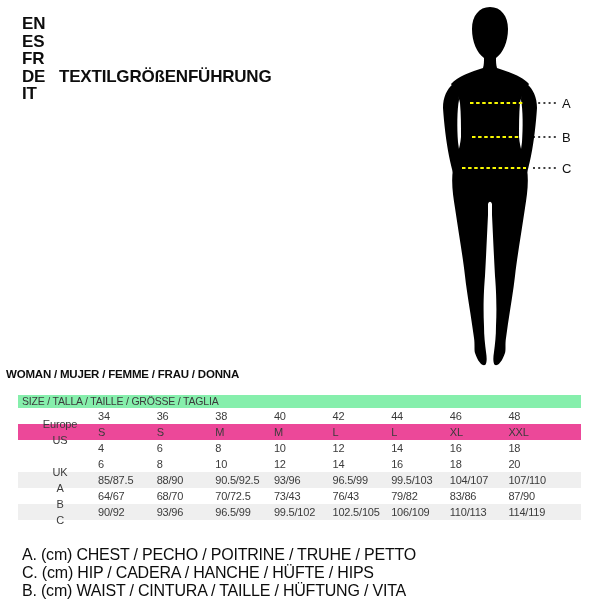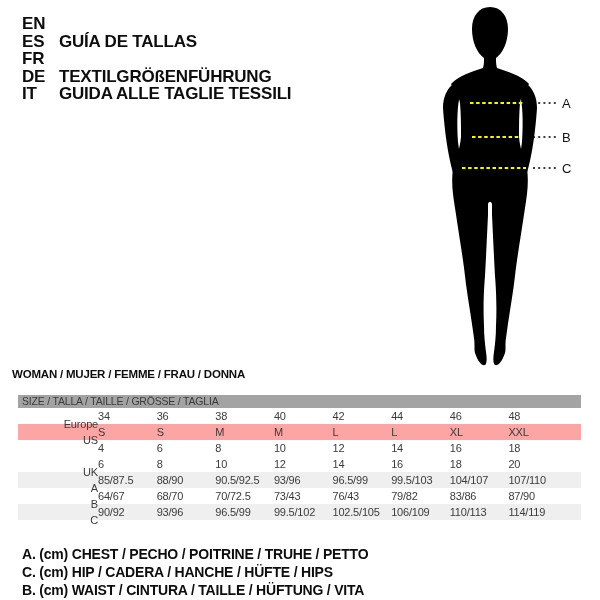--- a/index.html
+++ b/index.html
@@ -15,57 +15,55 @@
   .lang-code{width:37px;flex:0 0 37px;}
   
   .figure{position:absolute;left:410px;top:0;width:182px;height:372px;}
   .figure svg{display:block;width:182px;height:372px;}
   .sil{fill:#000;}
   .mline{stroke-width:2;fill:none;}
   .leader{stroke:#000;stroke-width:1.6;fill:none;}
   .marker-txt{font-family:"Liberation Sans","DejaVu Sans",sans-serif;
     font-size:13px;fill:#111;}
   
-  .section-title{position:absolute;left:12px;top:368px;font-size:11.5px;
+  .section-title{position:absolute;left:6px;top:368px;font-size:11.5px;
     font-weight:bold;color:#0d0d0d;letter-spacing:-0.2px;}
   
   .size-table{position:absolute;left:18px;top:395px;width:563px;
     font-size:11px;color:#3b3b3b;letter-spacing:-0.2px;}
   .t-header{height:13px;line-height:13px;font-size:10.5px;padding-left:4px;
     color:#3b3b3b;}
   .t-row{display:flex;height:16px;line-height:16px;align-items:center;
     padding-right:14px;box-sizing:border-box;}
-  .t-label{flex:0 0 76px;padding-left:4px;text-align:right;margin-top:16px;}
+  .t-label{flex:0 0 76px;padding-left:4px;text-align:center;margin-top:16px;}
   .t-cell{flex:1;text-align:left;}
   
   .legend{position:absolute;left:22px;top:546px;}
-  .legend-line{font-size:14px;font-weight:bold;color:#0d0d0d;
+  .legend-line{font-size:16px;font-weight:normal;color:#0d0d0d;
     line-height:17.8px;letter-spacing:-0.2px;}
 </style>
 </head>
 <body>
 
 <div class="lang-block" id="lang-block">
     <div class="lang-row">
       <div class="lang-code">EN</div>
     </div>
     <div class="lang-row">
       <div class="lang-code">ES</div>
-      <div class="lang-title">GUÍA DE TALLAS</div>
     </div>
     <div class="lang-row">
       <div class="lang-code">FR</div>
     </div>
     <div class="lang-row">
       <div class="lang-code">DE</div>
       <div class="lang-title">TEXTILGRÖßENFÜHRUNG</div>
     </div>
     <div class="lang-row">
       <div class="lang-code">IT</div>
-      <div class="lang-title">GUIDA ALLE TAGLIE TESSILI</div>
     </div>
   </div>
 
 <div class="figure">
   <svg viewBox="0 0 182 372">
     <path class="sil" d="M80,7
       C91,7 98,16 98,29 C98,42 93,53 86,58 C86,61 86,65 87,68
       C99,72 112,76 119,84 C115,91 111,96 110,103
       C109,114 109,126 109,137 C110,149 114,158 117,169
       C119,182 117,196 115,208 C111,235 107,258 105,276
@@ -100,34 +98,34 @@
     <line class="leader" x1="123" y1="168" x2="148" y2="168" stroke-dasharray="2 3.2"></line>
     <text class="marker-txt" x="152" y="108">A</text>
     <text class="marker-txt" x="152" y="142">B</text>
     <text class="marker-txt" x="152" y="173">C</text>
   </svg>
 </div>
 
 <div class="section-title">WOMAN / MUJER / FEMME / FRAU / DONNA</div>
 
 <div class="size-table">
-  <div class="t-header" id="table-header" style="background: #a3a3a3;">SIZE / TALLA / TAILLE / GRÖSSE / TAGLIA</div>
+  <div class="t-header" id="table-header" style="background: #86efac;">SIZE / TALLA / TAILLE / GRÖSSE / TAGLIA</div>
   <div id="table-body">
       <div class="t-row">
         <div class="t-label">Europe</div>
         <div class="t-cell">34</div>
         <div class="t-cell">36</div>
         <div class="t-cell">38</div>
         <div class="t-cell">40</div>
         <div class="t-cell">42</div>
         <div class="t-cell">44</div>
         <div class="t-cell">46</div>
         <div class="t-cell">48</div>
       </div>
-      <div class="t-row" style="background: #fca5a5;">
+      <div class="t-row" style="background: #ec4899;">
         <div class="t-label">US</div>
         <div class="t-cell">S</div>
         <div class="t-cell">S</div>
         <div class="t-cell">M</div>
         <div class="t-cell">M</div>
         <div class="t-cell">L</div>
         <div class="t-cell">L</div>
         <div class="t-cell">XL</div>
         <div class="t-cell">XXL</div>
       </div>

